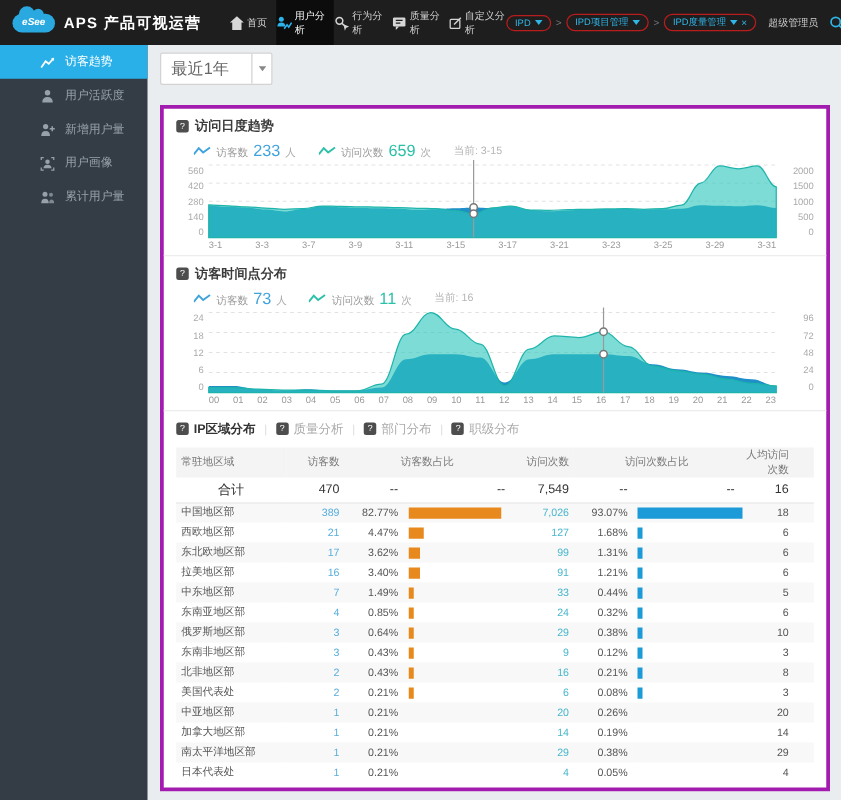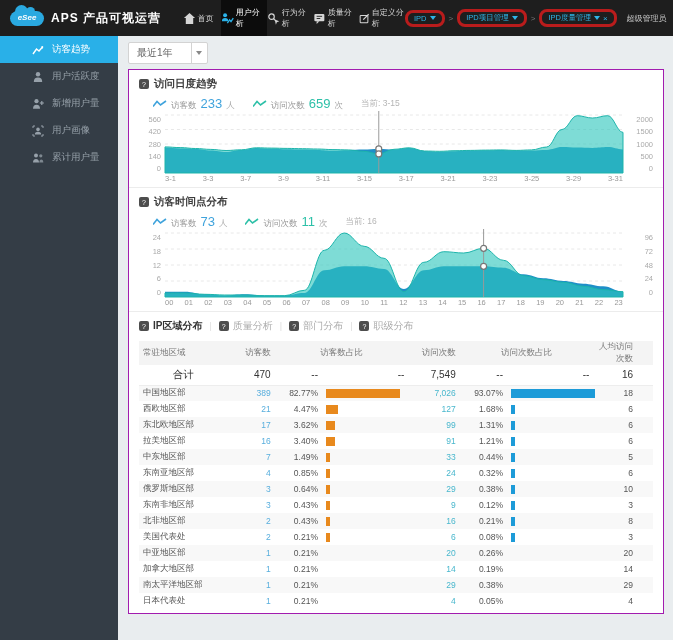--- a/index.html
+++ b/index.html
@@ -17,21 +17,21 @@
     background:#2aa9e0; border-radius:50%; }
   .cloud span { position:absolute; left:0; right:0; top:2px; text-align:center; color:#fff;
     font-size:8px; font-weight:bold; font-style:italic; z-index:1; }
   .app-title { color:#fff; font-size:12px; font-weight:bold; letter-spacing:1px; white-space:nowrap; }
   .nav { display:flex; margin-left:6px; }
   .nav-item { width:46px; display:flex; flex-direction:row; align-items:center;
     justify-content:center; gap:2px; color:#d6d6d6; font-size:8px; cursor:pointer; }
   .nav-item svg { width:13px; height:13px; }
   .nav-item.active { background:#0c0c0c; color:#fff; }
   .tb-right { margin-left:auto; display:flex; align-items:center; gap:4px; padding-right:8px; }
-  .pill { display:inline-flex; align-items:center; gap:3px; border:3px solid #b91c1c; color:#2fb5e8;
+  .pill { display:inline-flex; align-items:center; gap:3px; border:1px solid #b91c1c; color:#2fb5e8;
     border-radius:8px; font-size:7.5px; padding:1px 6px; white-space:nowrap; cursor:pointer; }
   .pill-caret { width:0; height:0; border-left:3px solid transparent; border-right:3px solid transparent;
     border-top:4px solid #2fb5e8; }
   .pill-x { color:#2fb5e8; font-size:8px; cursor:pointer; }
   .pill-x::before { content:"×"; }
   .bc-sep { color:#777; font-size:8px; }
   .bc-sep::before { content:">"; }
   .role { color:#c9c9c9; font-size:8px; margin:0 4px 0 6px; white-space:nowrap; }
   .tb-icon { width:13px; height:13px; color:#2fb5e8; cursor:pointer; }
 
@@ -39,28 +39,28 @@
   .sidebar { position:absolute; left:0; top:36px; width:118px; bottom:0; background:#343d46; }
   .side-item { height:27px; display:flex; align-items:center; gap:8px; padding-left:32px;
     color:#97a1aa; font-size:9.5px; cursor:pointer; }
   .side-item svg { width:12px; height:12px; flex:none; }
   .side-item.active { background:#29b0e8; color:#fff; }
 
   
   .main { position:absolute; left:118px; top:36px; right:0; bottom:0; padding:6px 9px 0 10px; }
   .toolbar { display:flex; }
   .range-btn { display:inline-flex; background:#fff; border:1px solid #d3d3d3; border-radius:2px;
-    font-size:10px; color:#666; cursor:pointer; }
+    font-size:13px; color:#666; cursor:pointer; }
   .range-btn .txt { padding:3px 18px 3px 8px; }
   .range-btn .caret-box { border-left:1px solid #d3d3d3; width:16px; display:flex;
     align-items:center; justify-content:center; }
   .caret-down { width:0; height:0; border-left:3px solid transparent; border-right:3px solid transparent;
     border-top:4px solid #888; }
 
-  .card { background:#fff; margin-top:5px; border:1px solid #a21caf; }
+  .card { background:#fff; margin-top:16px; border:3px solid #a21caf; }
   .section { padding:7px 10px 4px 10px; }
   .section + .section { border-top:1px solid #ececec; }
   .sec-head { display:flex; align-items:center; gap:5px; }
   .qicon { width:10px; height:10px; background:#4d4d4d; color:#fff; border-radius:2px; font-size:7px;
     display:inline-flex; align-items:center; justify-content:center; flex:none; cursor:pointer; }
   .qicon::before { content:"?"; }
   .sec-title { font-size:10.5px; font-weight:bold; color:#3c3c3c; }
   .metrics { display:flex; align-items:center; gap:18px; margin:5px 0 3px 14px; }
   .metric { display:inline-flex; align-items:baseline; gap:4px; cursor:pointer; }
   .metric svg { width:14px; height:8px; align-self:center; }

